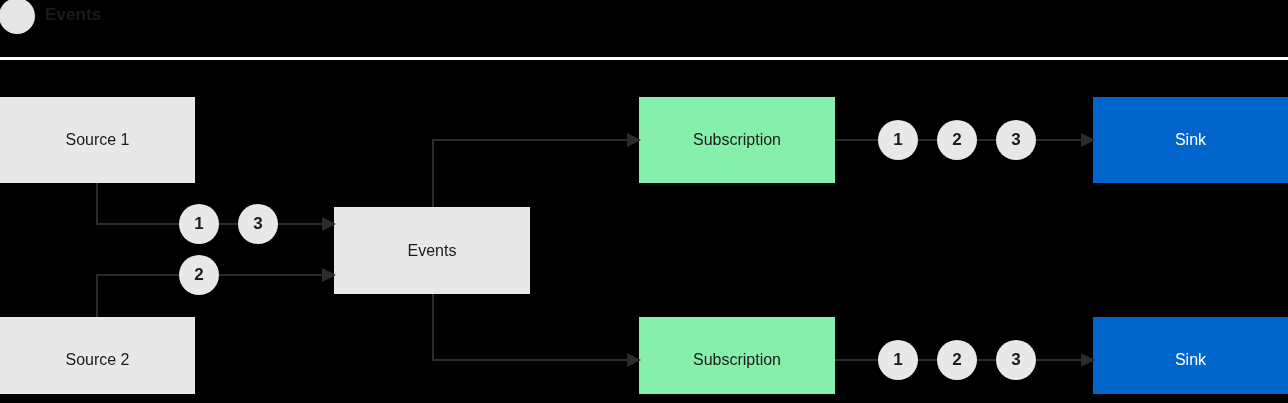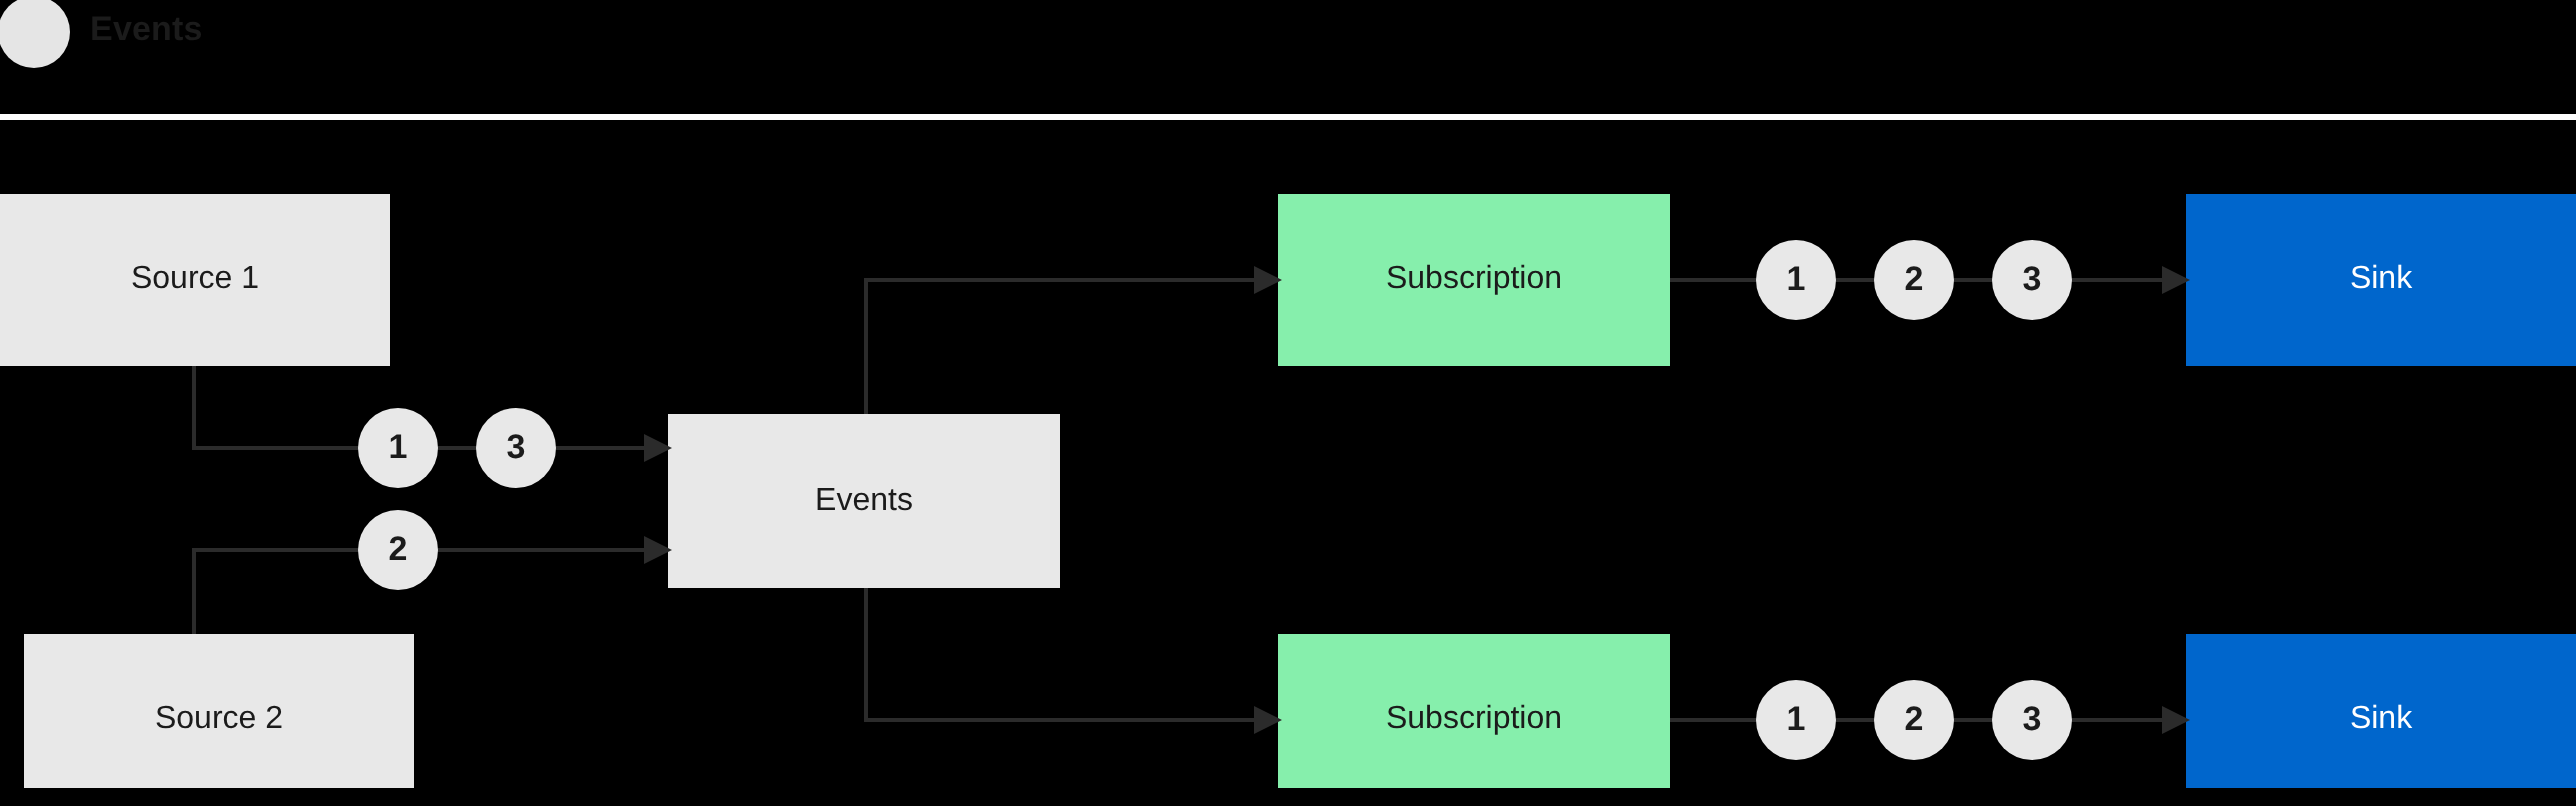--- a/index.html
+++ b/index.html
@@ -126,21 +126,21 @@
 
     <g>
       <line x1="835" y1="360" x2="1093" y2="360"></line>
       <polygon points="1081,353 1095,360 1081,367"></polygon>
     </g>
   </svg>
 
   <div class="node gray" style="left: 0px; top: 97px; width: 195px; height: 86px;">
     <span>Source 1</span>
   </div>
-  <div class="node gray" style="left: 12px; top: 317px; width: 195px; height: 86px; text-align: center;">
+  <div class="node gray" style="left: 0px; top: 317px; width: 195px; height: 86px; text-align: center;">
     <span>Source 2</span>
   </div>
   <div class="node gray" style="left: 334px; top: 207px; width: 196px; height: 87px;">
     <span>Events</span>
   </div>
   <div class="node light" style="left: 639px; top: 97px; width: 196px; height: 86px;">
     <span>Subscription</span>
   </div>
   <div class="node light" style="left: 639px; top: 317px; width: 196px; height: 86px;">
     <span>Subscription</span>

